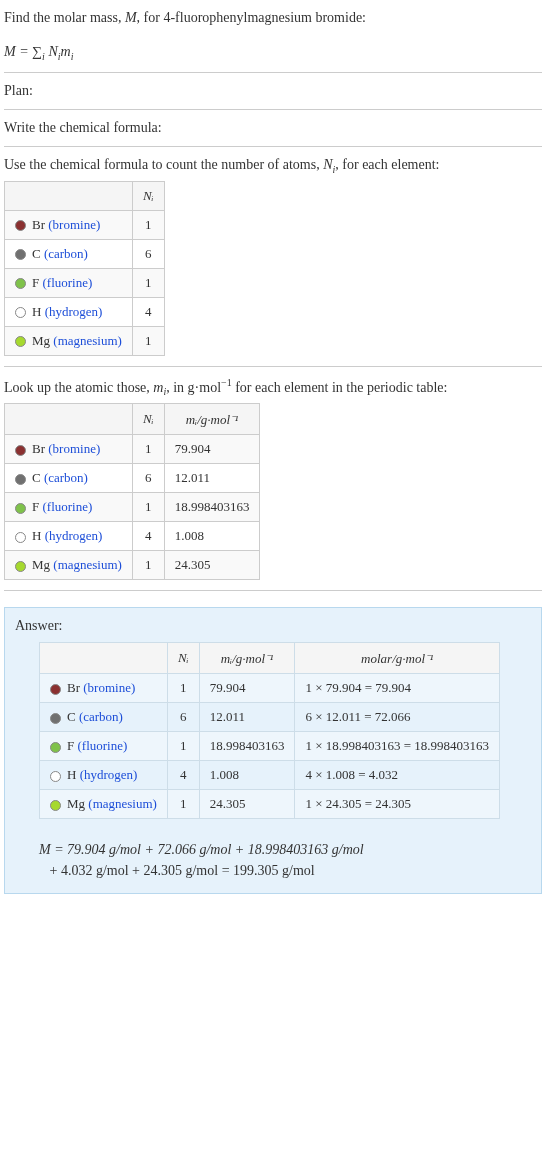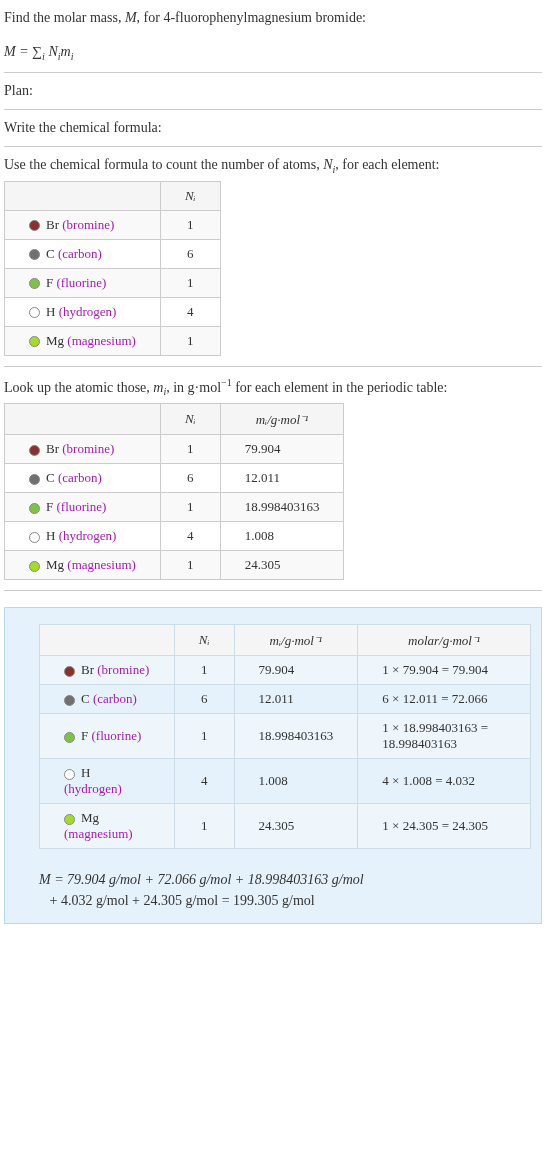--- a/index.html
+++ b/index.html
@@ -3,25 +3,25 @@
 <meta charset="utf-8">
 <style>
 *{box-sizing:border-box;margin:0;padding:0}
 body{font-family:Georgia,'Times New Roman',serif;font-size:14px;color:#333;background:#fff;width:546px;padding:4px}
 .section{padding:6px 0}
 hr{border:none;border-top:1px solid #ccc;margin:4px 0}
 .formula{font-style:italic}
 .sub{font-size:10px;vertical-align:sub}
 .sup{font-size:10px;vertical-align:super}
 table{border-collapse:collapse;margin-top:6px}
-th,td{border:1px solid #ccc;padding:6px 24px;font-size:13px;text-align:left;font-weight:normal}
+th,td{border:1px solid #ccc;padding:6px 10px;font-size:13px;text-align:left;font-weight:normal}
 th{background:#f5f5f5;text-align:center}
 tr:nth-child(even) td{background:#f9f9f9}
 .swatch{display:inline-block;width:11px;height:11px;border-radius:50%;margin-right:6px;vertical-align:middle;border:1px solid #888}
-.elname{color:#a21caf}
+.elname{color:#1d4ed8}
 .answer{background:#e6f2fb;border:1px solid #b8d8ee;padding:10px;margin-top:6px}
 .answer-label{margin-bottom:8px}
 .answer table{margin-left:24px}
 .answer th,.answer td{border:1px solid #cddde8}
 .answer tr:nth-child(even) td{background:#eef6fc}
 .finaleq{margin:20px 0 2px 24px;line-height:1.5}
 .eq{margin-top:18px}
 .center{text-align:center}
 .plan li{list-style:none}
 </style>
@@ -120,20 +120,21 @@
           <td class="center">1</td>
           <td>24.305</td>
         </tr>
   </tbody>
     </table>
 </div>
 <hr>
 
 <div class="section">
   <div class="answer">
+    <div class="answer-label">Answer:</div>
     <table>
       <tbody>
           <tr>
         <th></th>
         <th class="formula">Nᵢ</th>
         <th class="formula">mᵢ/g·mol⁻¹</th>
         <th class="formula">molar/g·mol⁻¹</th>
       </tr>
       <tr>
             <td><span class="swatch" style="background:#8a3030"></span><span>Br</span> <span class="elname">(bromine)</span></td>

